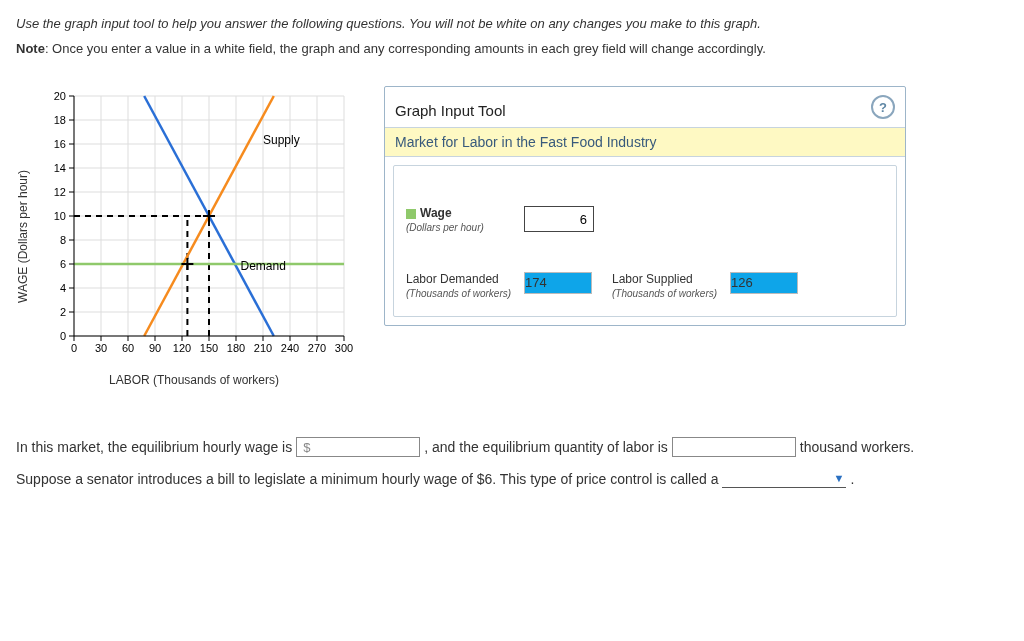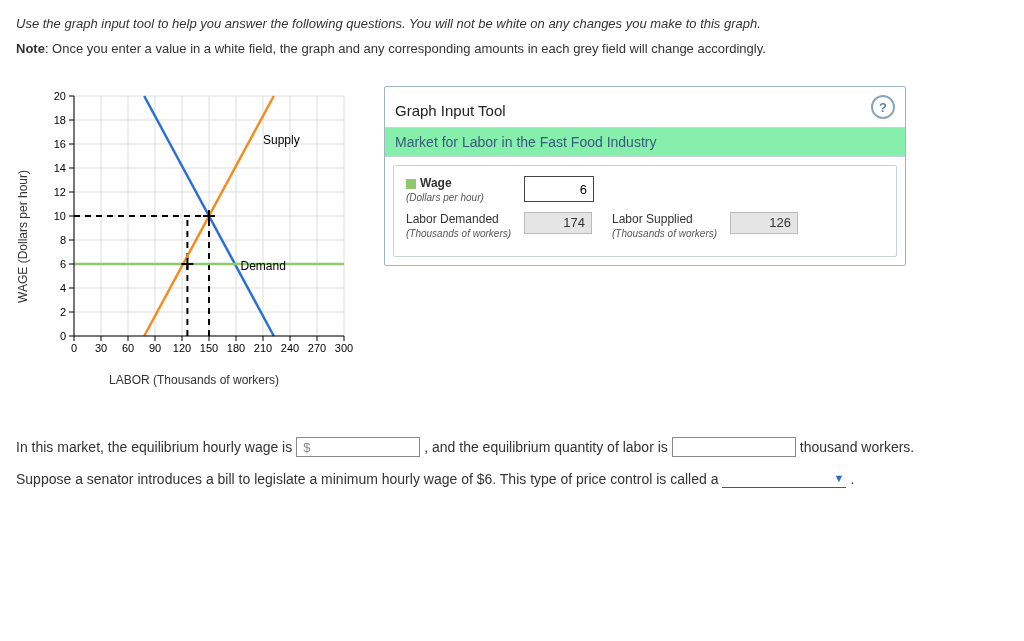--- a/index.html
+++ b/index.html
@@ -60,21 +60,21 @@
     width: 20px; height: 20px;
     border: 2px solid #8aa6bd;
     border-radius: 50%;
     color: #5f87a5;
     font-size: 13px;
     font-weight: bold;
     display: flex; align-items: center; justify-content: center;
     cursor: pointer;
   }
   .tool-subtitle {
-    background: #86efac;
+    background: #fef9c3;
     border-top: 1px solid #c7d4de;
     border-bottom: 1px solid #c7d4de;
     color: #385a7c;
     font-size: 14px;
     padding: 6px 10px;
   }
   .tool-body {
     padding: 10px 12px 16px;
     border: 1px solid #c7d4de;
     margin: 8px;
@@ -82,37 +82,38 @@
   }
   .field-row {
     display: flex;
     align-items: flex-start;
     gap: 20px;
   }
   .field-group {
     display: flex;
     align-items: flex-start;
     gap: 8px;
+    margin-top: 30px;
   }
   .field-label { font-size: 12px; min-width: 110px; }
   .field-label .sub { font-style: italic; font-size: 10px; color: #555; }
   .sw { width: 10px; height: 10px; background: #8fc96b; display: inline-block; margin-right: 4px; vertical-align: middle; }
   .val-input {
     border: 1px solid #444;
     width: 60px; height: 22px;
     text-align: right;
     padding-right: 6px;
     font-size: 13px;
     background: #fff;
   }
   .val-readonly {
     border: 1px solid #bbb;
-    background: #e5e5e5;
+    background: #0ea5e9;
     width: 60px; height: 20px; line-height: 20px;
-    text-align: right;
+    text-align: left;
     padding-right: 6px;
     font-size: 13px;
     color: #333;
   }
   .row2 { margin-top: 8px; }
 
   
   .question-line { margin: 12px 0; font-size: 14px; display: flex; flex-wrap: wrap; align-items: center; gap: 4px; }
   .inline-input {
     border: 1px solid #888;

